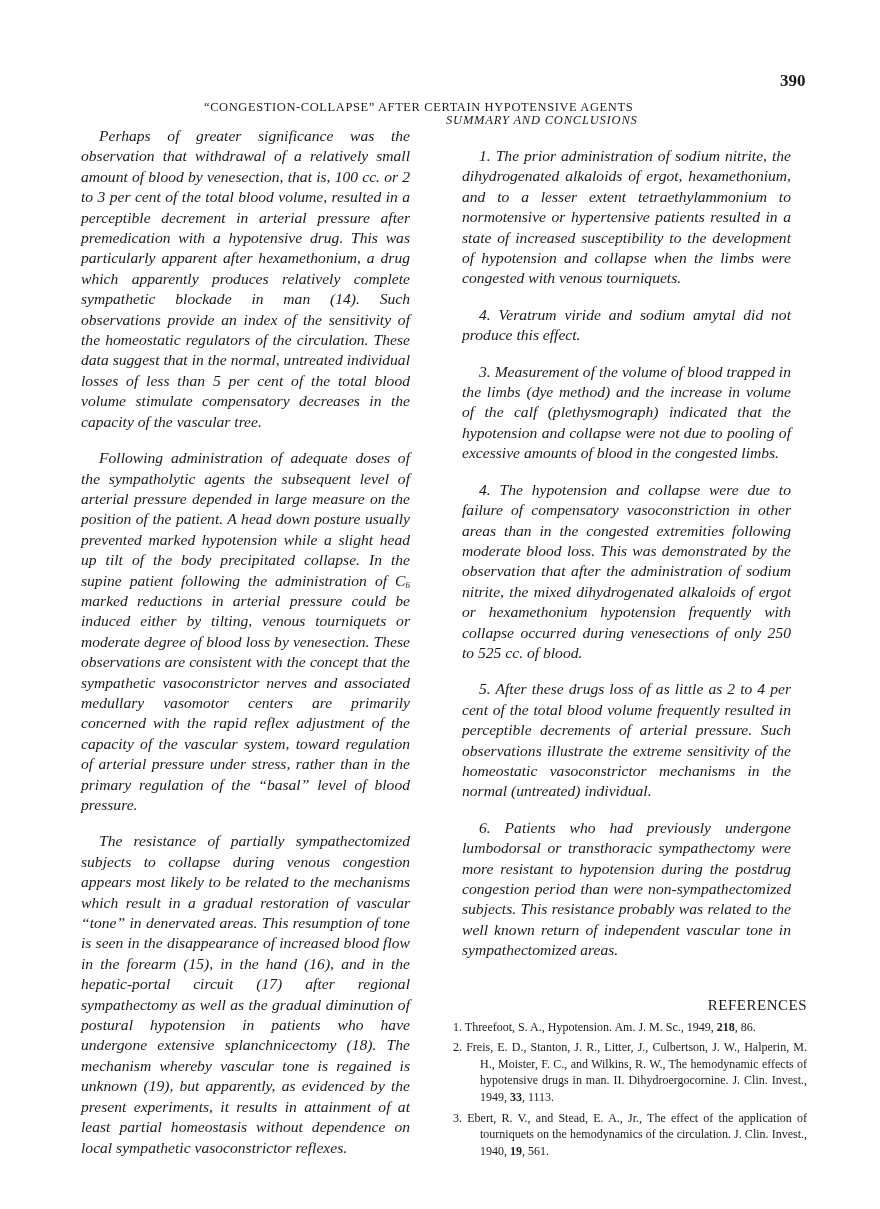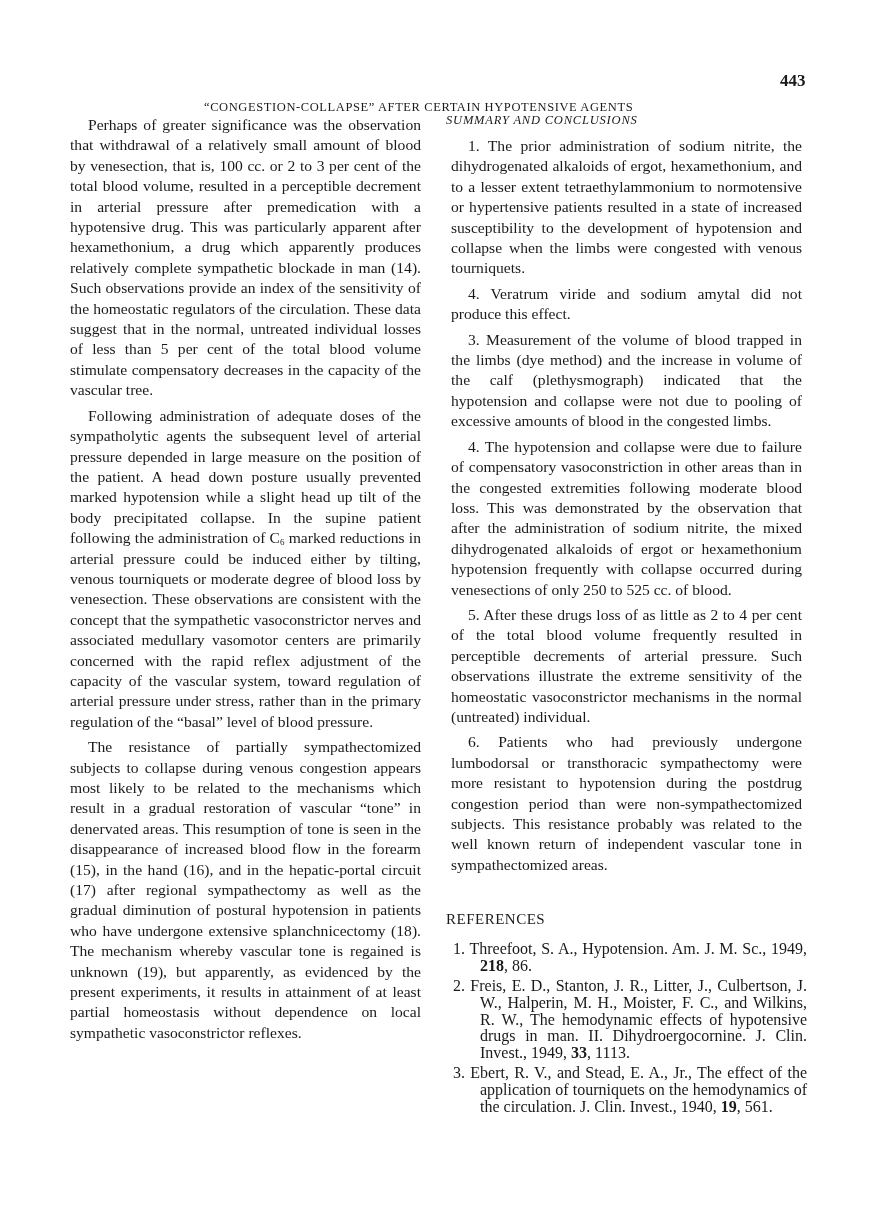--- a/index.html
+++ b/index.html
@@ -5,36 +5,36 @@
   html, body { margin: 0; padding: 0; background: #ffffff; }
   body { width: 880px; height: 1209px; position: relative; overflow: hidden;
          font-family: "Liberation Serif", "DejaVu Serif", serif; color: #1a1a1a; }
   .running-head { position: absolute; top: 74px; left: 204px; width: 500px;
          font-size: 12.5px; letter-spacing: 0.6px; font-variant: small-caps; white-space: nowrap; margin-top: 26px; }
   .page-number { position: absolute; top: 71px; left: 780px; font-size: 17px; font-weight: bold; }
   .col { position: absolute; top: 110px; width: 361px; font-size: 15.6px; line-height: 20.4px;
          text-align: justify; hyphens: manual; }
   .col-left { left: 65px; }
   .col-right { left: 446px; top: 110px; }
-  .col p { margin: 5px; text-indent: 18px; }
+  .col p { margin: 16px; text-indent: 18px; font-style: italic; }
   .section-heading { text-align: left; font-size: 12.5px; letter-spacing: 0.8px;
          font-variant: small-caps; margin: 0 0 6px 0; line-height: 20px; font-style: italic; }
   .col-right p.item { text-indent: 17px; }
-  .refs-heading { text-align: left; font-size: 15px; letter-spacing: 0.5px;
-         margin: 34px 0 12px 0; line-height: 20px; }
-  .refs { font-size: 16px; line-height: 16.6px; }
+  .refs-heading { text-align: right; font-size: 15px; letter-spacing: 0.5px;
+         margin: 34px 0 4px 0; line-height: 20px; }
+  .refs { font-size: 12px; line-height: 16.6px; }
   .ref { padding-left: 34px; text-indent: -27px; text-align: justify; margin: 0 0 4px 0; }
   .ref .vol { font-weight: bold; }
   sub { font-size: 9px; vertical-align: -2px; line-height: 0; }
 </style>
 </head>
 <body>
 
 <div class="running-head">“CONGESTION-COLLAPSE” AFTER CERTAIN HYPOTENSIVE AGENTS</div>
-<div class="page-number">443</div>
+<div class="page-number">390</div>
 
 <div class="col col-left">
   <p>Perhaps of greater significance was the observation that withdrawal of a relatively small amount of blood by venesection, that is, 100 cc. or 2 to 3 per cent of the total blood volume, resulted in a perceptible decrement in arterial pressure after premedication with a hypotensive drug.  This was particularly apparent after hexamethonium, a drug which apparently produces relatively complete sympathetic blockade in man (14).  Such observations provide an index of the sensitivity of the homeostatic regulators of the circulation.  These data suggest that in the normal, untreated individual losses of less than 5 per cent of the total blood volume stimulate compensatory decreases in the capacity of the vascular tree.</p>
   <p><span>Following administration of adequate doses of the sympatholytic agents the subsequent level of arterial pressure depended in large measure on the position of the patient.  A head down posture usually prevented marked hypotension while a slight head up tilt of the body precipitated collapse. In the supine patient following the administration of C</span><sub>6</sub><span> marked reductions in arterial pressure could be induced either by tilting, venous tourniquets or moderate degree of blood loss by venesection. These observations are consistent with the concept that the sympathetic vasoconstrictor nerves and associated medullary vasomotor centers are primarily concerned with the rapid reflex adjustment of the capacity of the vascular system, toward regulation of arterial pressure under stress, rather than in the primary regulation of the “basal” level of blood pressure.</span></p>
   <p>The resistance of partially sympathectomized subjects to collapse during venous congestion appears most likely to be related to the mechanisms which result in a gradual restoration of vascular “tone” in denervated areas.  This resumption of tone is seen in the disappearance of increased blood flow in the forearm (15), in the hand (16), and in the hepatic-portal circuit (17) after regional sympathectomy as well as the gradual diminution of postural hypotension in patients who have undergone extensive splanchnicectomy (18).  The mechanism whereby vascular tone is regained is unknown (19), but apparently, as evidenced by the present experiments, it results in attainment of at least partial homeostasis without dependence on local sympathetic vasoconstrictor reflexes.</p>
 </div>
 
 <div class="col col-right">
   <div class="section-heading">SUMMARY AND CONCLUSIONS</div>
   <p class="item">1. The prior administration of sodium nitrite, the dihydrogenated alkaloids of ergot, hexamethonium, and to a lesser extent tetraethylammonium to normotensive or hypertensive patients resulted in a state of increased susceptibility to the development of hypotension and collapse when the limbs were congested with venous tourniquets.</p>

